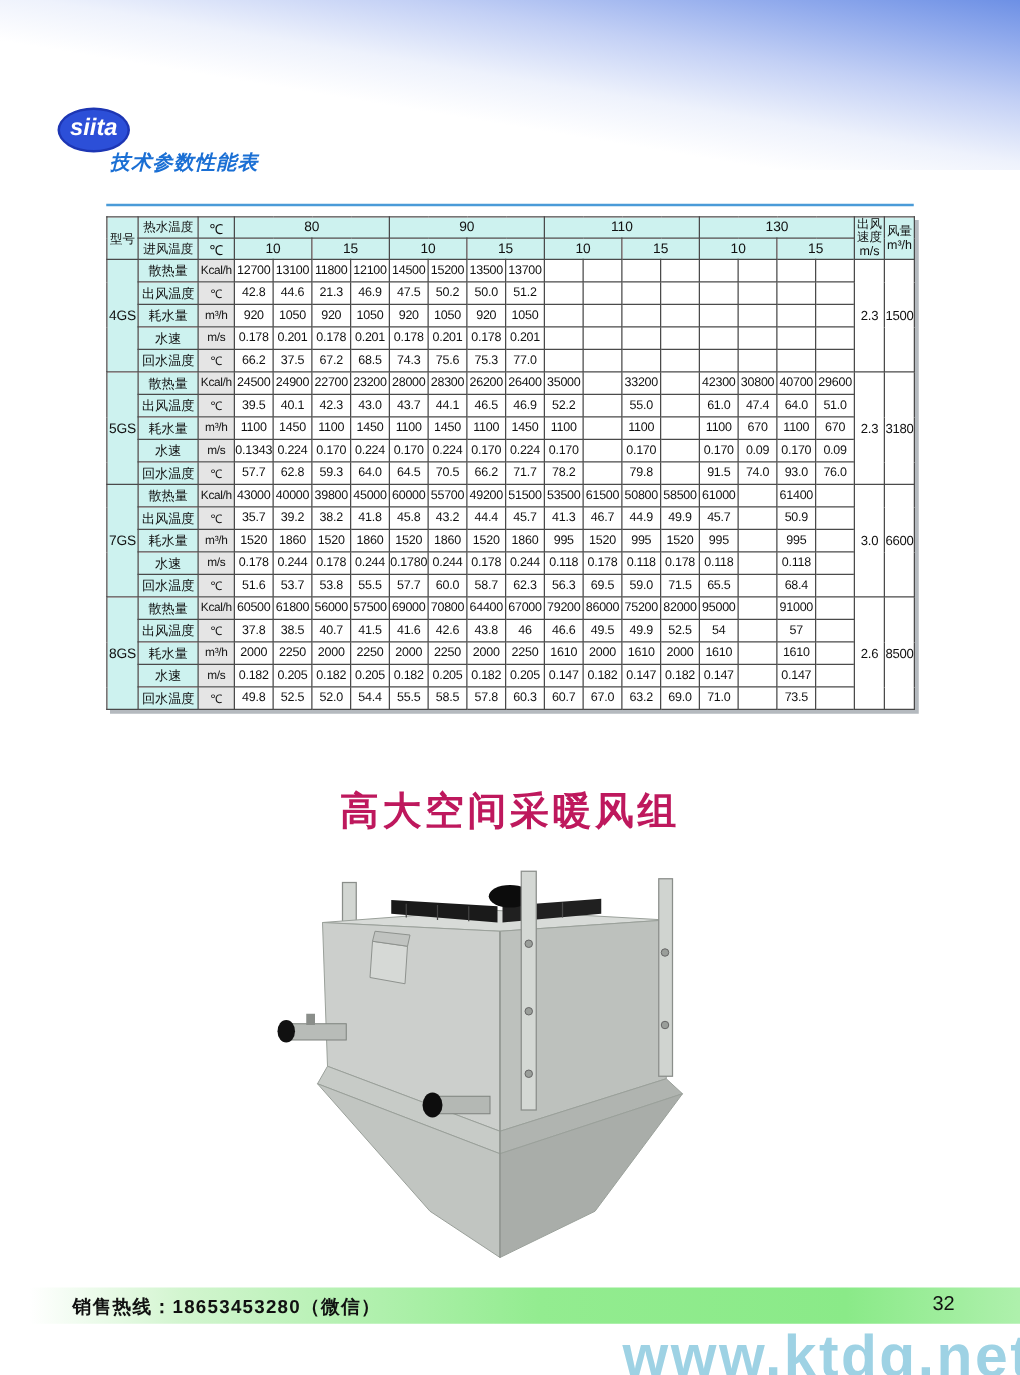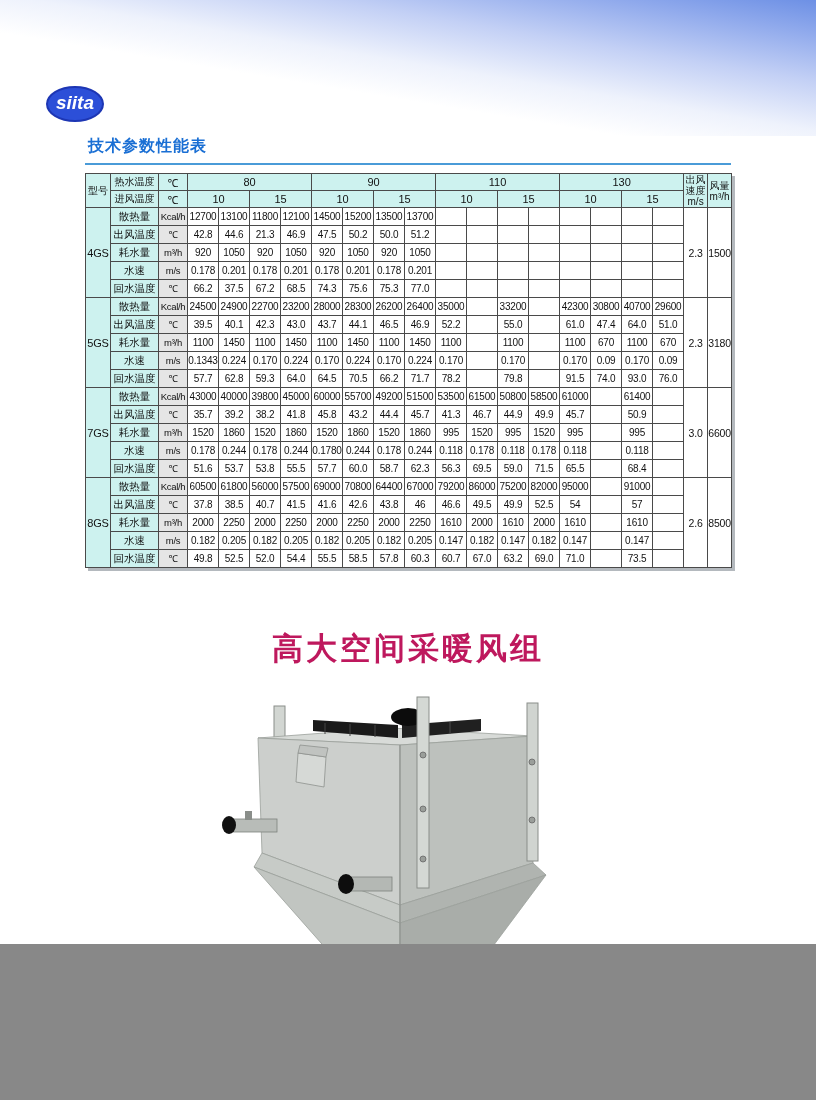--- a/index.html
+++ b/index.html
@@ -1,18 +1,18 @@
 <!DOCTYPE html>
 <html><head>
 <meta charset="utf-8">
 <style>
   * { margin:0; padding:0; box-sizing:border-box; }
   body { background:#888; font-family:"Liberation Sans", sans-serif; }
   .page {
-    position:relative; width:816px; height:944px; margin:0 auto;
+    position:relative; width:816px; height:1100px; margin:0 auto;
     background:#ffffff; overflow:hidden;
   }
   
   .header-band {
     position:absolute; top:0; left:0; width:816px; height:136px;
     background:linear-gradient(to bottom left,
       #6d90e5 0%, #8fa9ec 12%, #c3d0f5 30%, #eef2fc 48%, #ffffff 62%);
   }
   .logo {
     position:absolute; left:46px; top:86px; width:58px; height:36px;
@@ -29,22 +29,22 @@
   .company-name {
     font-family:"Liberation Serif", serif; font-weight:bold;
     font-size:22px; color:#111; letter-spacing:4px;
   }
   .website {
     font-family:"Liberation Mono", monospace; font-weight:bold;
     font-size:18px; color:#111; margin-left:16px; letter-spacing:1px;
   }
   
   .section-title {
-    position:absolute; left:88px; top:136px;
-    color:#1a6fd4; font-weight:bold; font-size:16px; letter-spacing:1px;
+    position:absolute; left:88px; top:120px;
+    color:#1a6fd4; font-weight:bold; font-size:16px; letter-spacing:1px;font-style:italic;
   }
   .rule {
     position:absolute; left:85px; top:163px; width:646px; height:2px;
     background:#4a9bd8;
   }
   
   table.spec {
     position:absolute; left:85px; top:173px; width:646px;
     border-collapse:collapse; table-layout:fixed;
     background:#ffffff;

